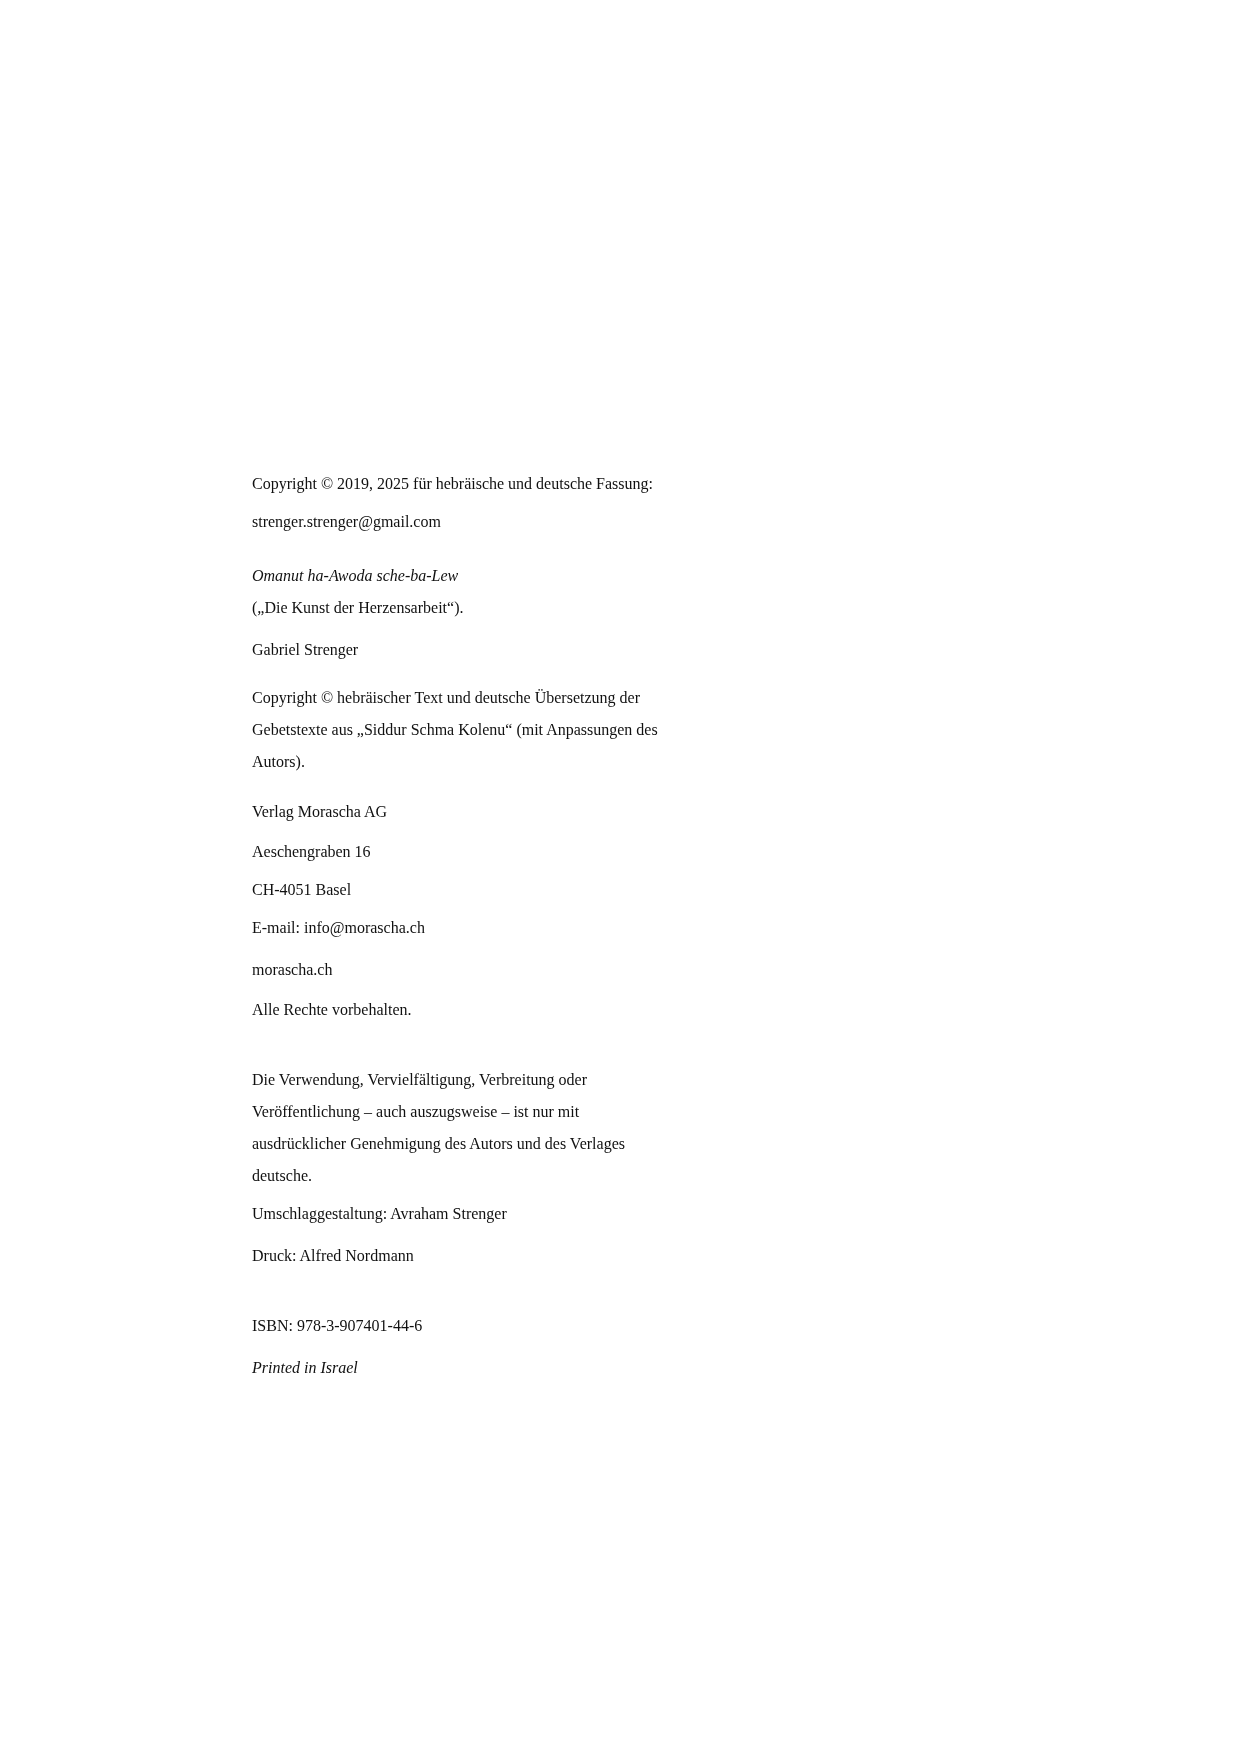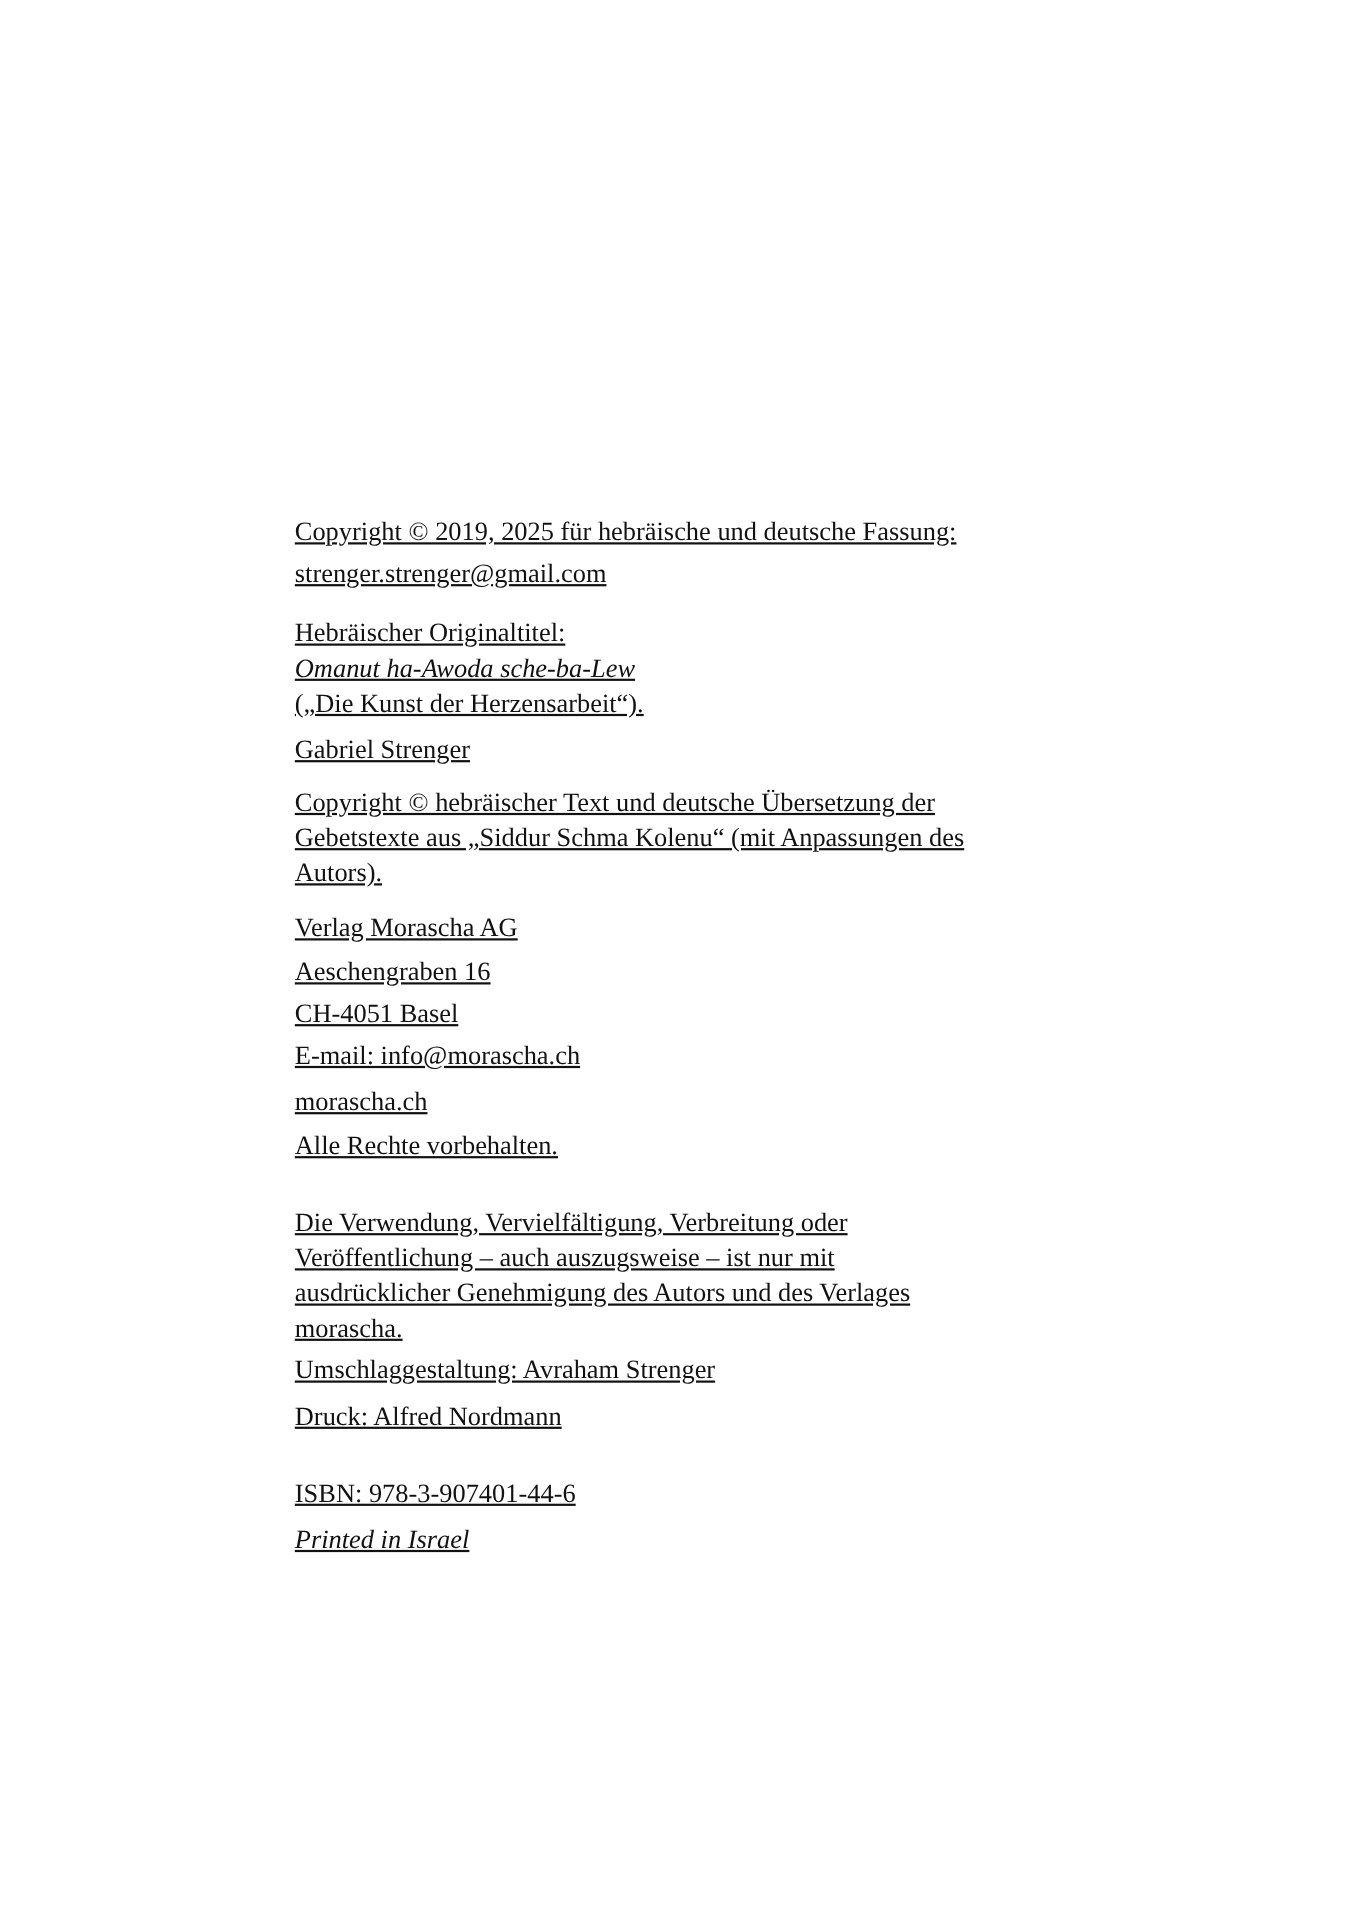--- a/index.html
+++ b/index.html
@@ -11,26 +11,25 @@
     position: relative;
     width: 1240px;
     height: 1754px;
     background: #ffffff;
     overflow: hidden;
     font-family: "Liberation Serif", "DejaVu Serif", serif;
     color: #111111;
   }
   .imprint-block {
     position: absolute;
-    left: 268px;
+    left: 252px;
     top: 468px;
     width: 720px;
-    font-size: 24px;
+    font-size: 16px;
     line-height: 32px;
-    text-decoration: underline;
   }
   .para { margin: 0; padding: 0; }
   .line { display: block; }
   .italic { font-style: italic; }
 
   
   .mb-6  { margin-bottom: 6px; }
   .mb-8  { margin-bottom: 8px; }
   .mb-10 { margin-bottom: 10px; }
   .mb-16 { margin-bottom: 16px; }
@@ -48,21 +47,20 @@
 
     <p class="para mb-6">
       <span class="line">Copyright © 2019, 2025 für hebräische und deutsche Fassung:</span>
     </p>
 
     <p class="para mb-22">
       <span class="line">strenger.strenger@gmail.com</span>
     </p>
 
     <p class="para mb-10">
-      <span class="line">Hebräischer Originaltitel:</span>
       <span class="line italic">Omanut ha-Awoda sche-ba-Lew</span>
       <span class="line">(„Die Kunst der Herzensarbeit“).</span>
     </p>
 
     <p class="para mb-16">
       <span class="line">Gabriel Strenger</span>
     </p>
 
     <p class="para mb-18">
       <span class="line">Copyright © hebräischer Text und deutsche Übersetzung der</span>
@@ -91,21 +89,21 @@
     </p>
 
     <p class="para mb-26">
       <span class="line">Alle Rechte vorbehalten.</span>
     </p>
 
     <p class="para mb-6">
       <span class="line">Die Verwendung, Vervielfältigung, Verbreitung oder</span>
       <span class="line">Veröffentlichung – auch auszugsweise – ist nur mit</span>
       <span class="line">ausdrücklicher Genehmigung des Autors und des Verlages</span>
-      <span class="line">morascha.</span>
+      <span class="line">deutsche.</span>
     </p>
 
     <p class="para mb-10">
       <span class="line">Umschlaggestaltung: Avraham Strenger</span>
     </p>
 
     <p class="para mb-38">
       <span class="line">Druck: Alfred Nordmann</span>
     </p>
 

